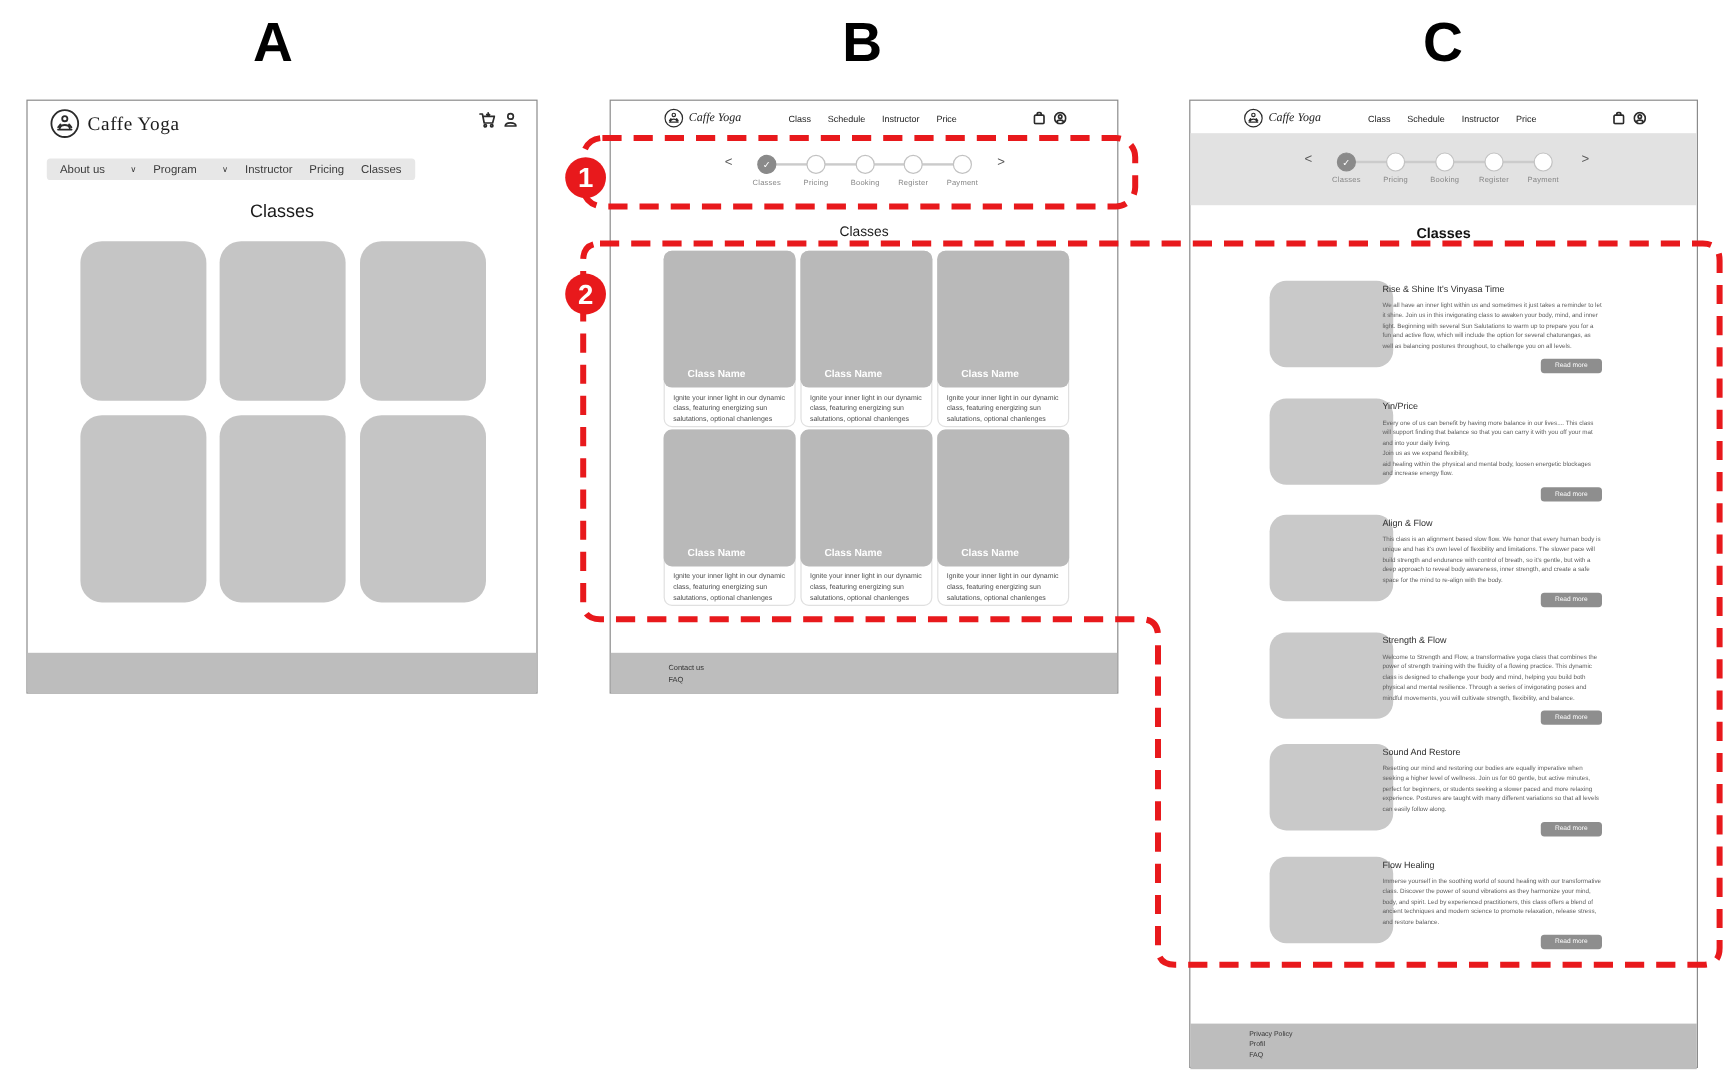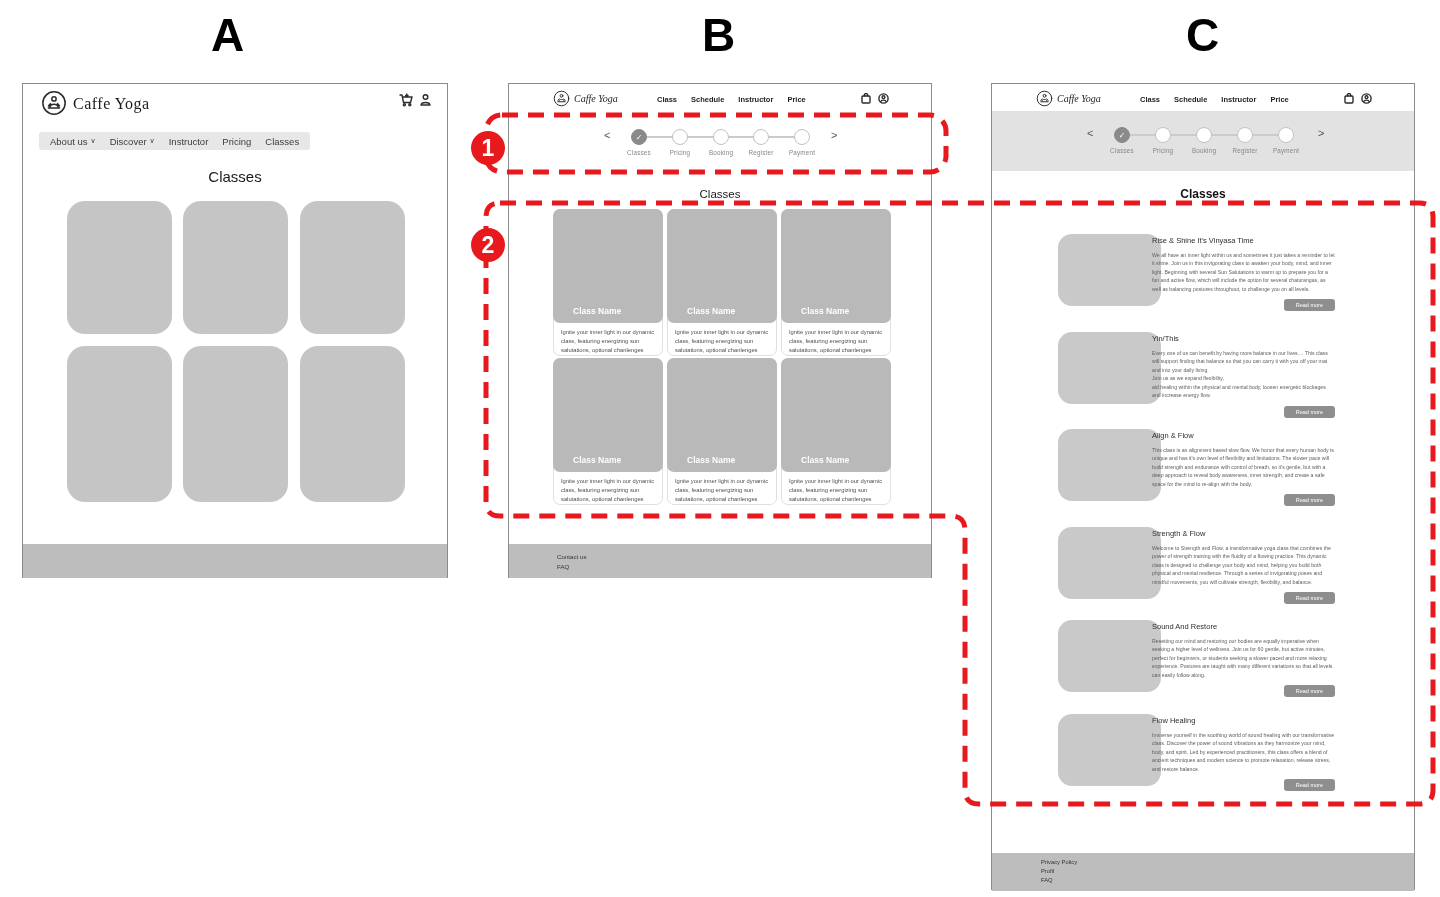--- a/index.html
+++ b/index.html
@@ -16,33 +16,33 @@
   #panel-c { left:991px; top:83px; width:424px; height:807px; }
 
   
   .pa-logo { position:absolute; left:18px; top:6px; width:26px; height:26px; }
   .pa-brand { position:absolute; left:50px; top:11px; font-family:"Liberation Serif", serif;
     font-size:16px; color:#1c1c1c; letter-spacing:.5px; }
   .pa-cart { position:absolute; left:376px; top:9px; width:14px; height:14px; }
   .pa-user { position:absolute; left:396px; top:9px; width:13px; height:14px; }
   .pa-nav { position:absolute; left:16px; top:48px; height:18px; display:inline-flex;
     align-items:center; gap:14px; padding:0 11px; background:#e7e7e7; border-radius:3px; }
-  .pa-nav-item { font-size:9.5px; color:#3c3c3c; white-space:nowrap; display:inline-flex; align-items:center; gap:3px; }
+  .pa-nav-item { font-size:9.5px; color:#3c3c3c; white-space:nowrap; display:inline-flex; align-items:center; gap:21px; }
   .caret { font-size:7px; color:#3c3c3c; }
   .pa-title { position:absolute; left:0; right:0; top:84px; text-align:center;
     font-size:15px; color:#1a1a1a; }
   .pa-box { position:absolute; width:105px; background:#c5c5c5; border-radius:18px; }
   .pa-footer { position:absolute; left:0; right:0; top:460px; height:34px; background:#bdbdbd; }
 
   
   .sm-logo { position:absolute; left:44px; top:6px; width:17px; height:17px; }
   .sm-brand { position:absolute; left:65px; top:9px; font-family:"Liberation Serif", serif;
     font-style:italic; font-size:10px; color:#222; }
   .sm-nav { position:absolute; left:148px; top:11px; display:flex; gap:14px; }
-  .sm-nav-item { font-size:7.5px; color:#222; white-space:nowrap;font-weight:bold; }
+  .sm-nav-item { font-size:7.5px; color:#222; white-space:nowrap; }
   .sm-bag { position:absolute; left:352px; top:9px; width:10px; height:11px; }
   .sm-account { position:absolute; left:369px; top:9px; width:11px; height:11px; }
 
   
   .stepper { position:absolute; left:0; width:100%; }
   .step-line { position:absolute; height:2px; background:#cbcbcb; }
   .step { position:absolute; width:48px; text-align:center; }
   .step-dot { width:16px; height:16px; border-radius:50%; margin:0 auto;
     background:#fff; border:1px solid #c2c2c2; display:flex; align-items:center; justify-content:center; }
   .step-dot.done { background:#8a8a8a; border-color:#8a8a8a; color:#fff; font-size:8px; }
@@ -111,21 +111,21 @@
       <circle cx="6.5" cy="4" r="2.3" class="ink"></circle>
       <path d="M2 12 C2.5 8.6 10.5 8.6 11 12 Z" class="ink"></path>
     </svg>
 
     <nav class="pa-nav">
       <span class="pa-nav-item">
           <span>About us</span>
           <span class="caret">∨</span>
         </span>
       <span class="pa-nav-item">
-          <span>Discover</span>
+          <span>Program</span>
           <span class="caret">∨</span>
         </span>
       <span class="pa-nav-item">
           <span>Instructor</span>
         </span>
       <span class="pa-nav-item">
           <span>Pricing</span>
         </span>
       <span class="pa-nav-item">
           <span>Classes</span>
@@ -301,21 +301,21 @@
       <div class="pc-thumb"></div>
       <div class="pc-text">
         <div class="pc-item-title">Rise &amp; Shine It's Vinyasa Time</div>
         <div class="pc-desc">We all have an inner light within us and sometimes it just takes a reminder to let it shine. Join us in this invigorating class to awaken your body, mind, and inner light.  Beginning with several Sun Salutations to warm up to prepare you for a fun and active flow, which will include the option for several chaturangas, as well as balancing postures throughout, to challenge you on all levels.</div>
         <button class="pc-read">Read more</button>
       </div>
     </div>
     <div class="pc-item" style="top:248px;">
       <div class="pc-thumb"></div>
       <div class="pc-text">
-        <div class="pc-item-title">Yin/This</div>
+        <div class="pc-item-title">Yin/Price</div>
         <div class="pc-desc">Every one of us can benefit by having more balance in our lives.... This class will support finding that balance so that you can carry it with you off your mat and into your daily living.
 Join us as we expand flexibility,
 aid healing within the physical and mental body, loosen energetic blockages and increase energy flow.</div>
         <button class="pc-read">Read more</button>
       </div>
     </div>
     <div class="pc-item" style="top:345px;">
       <div class="pc-thumb"></div>
       <div class="pc-text">
         <div class="pc-item-title">Align &amp; Flow</div>

